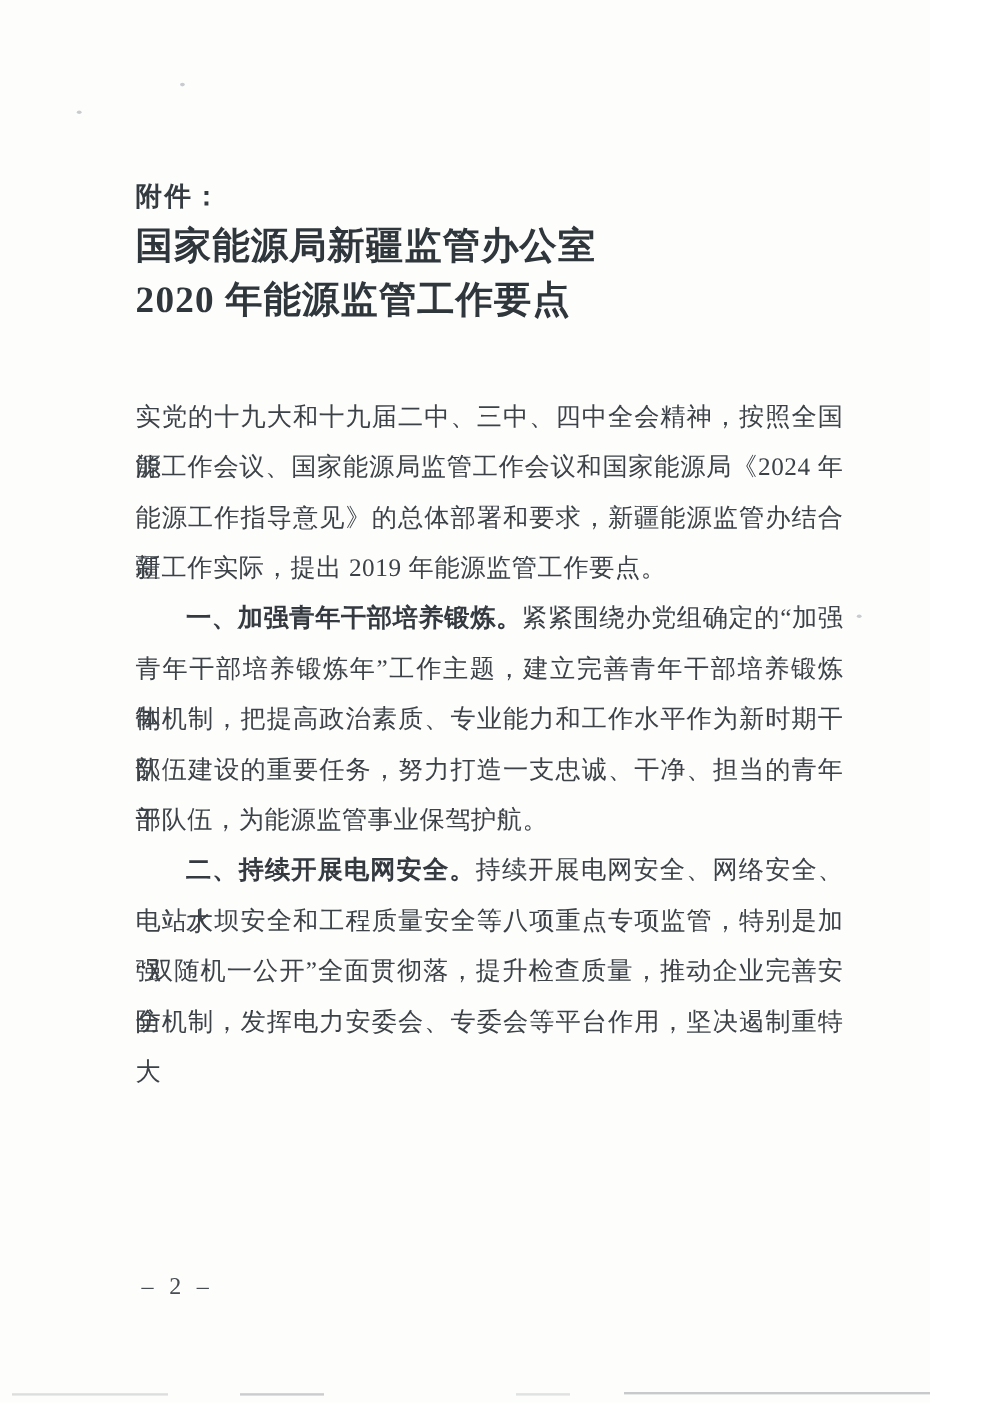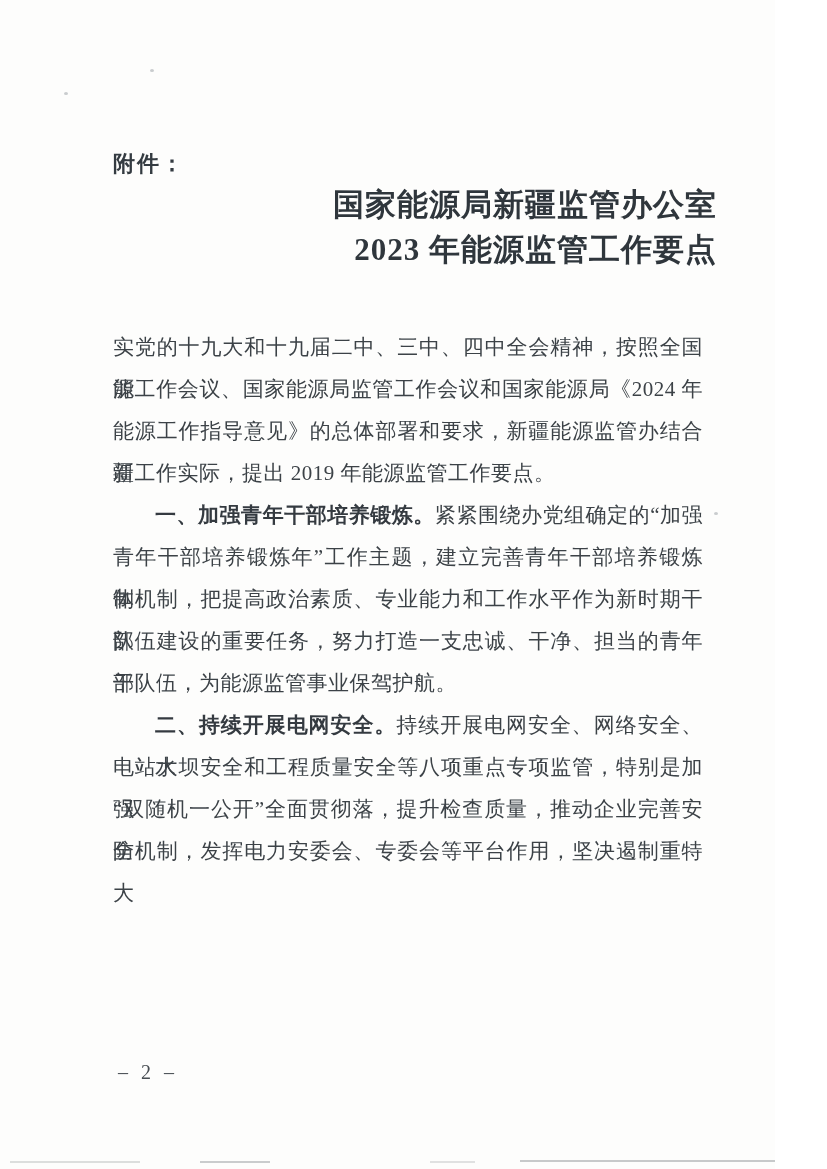--- a/index.html
+++ b/index.html
@@ -25,21 +25,21 @@
     font-family: "Liberation Sans", "DejaVu Sans", sans-serif;
     color: #343b41;
     letter-spacing: 2px;
   }
   .title {
     position: absolute;
     left: 113px;
     top: 182px;
     width: 604px;
     margin: 0;
-    text-align: right;
+    text-align: left;
     font-size: 31px;
     font-weight: 700;
     line-height: 45px;
     letter-spacing: 1px;
     color: #2f363c;
   }
   .title .title-line {
     display: block;
   }
   .doc-body {
@@ -97,21 +97,21 @@
 </style>
 </head>
 <body>
 
 <div class="page">
 
   <div class="attachment">附件：</div>
 
   <h1 class="title">
     <span class="title-line">国家能源局新疆监管办公室</span>
-    <span class="title-line">2023 年能源监管工作要点</span>
+    <span class="title-line">2020 年能源监管工作要点</span>
   </h1>
 
   <main class="doc-body">
       <div class="line"><span>实党的十九大和十九届二中、三中、四中全会精神，按照全国能</span></div>
       <div class="line"><span>源工作会议、国家能源局监管工作会议和国家能源局《2024 年</span></div>
       <div class="line"><span>能源工作指导意见》的总体部署和要求，新疆能源监管办结合新</span></div>
       <div class="line last"><span>疆工作实际，提出 2019 年能源监管工作要点。</span></div>
       <div class="line indent"><span class="heading-bold">一、加强青年干部培养锻炼。</span><span>紧紧围绕办党组确定的“加强</span></div>
       <div class="line"><span>青年干部培养锻炼年”工作主题，建立完善青年干部培养锻炼体</span></div>
       <div class="line"><span>制机制，把提高政治素质、专业能力和工作水平作为新时期干部</span></div>

